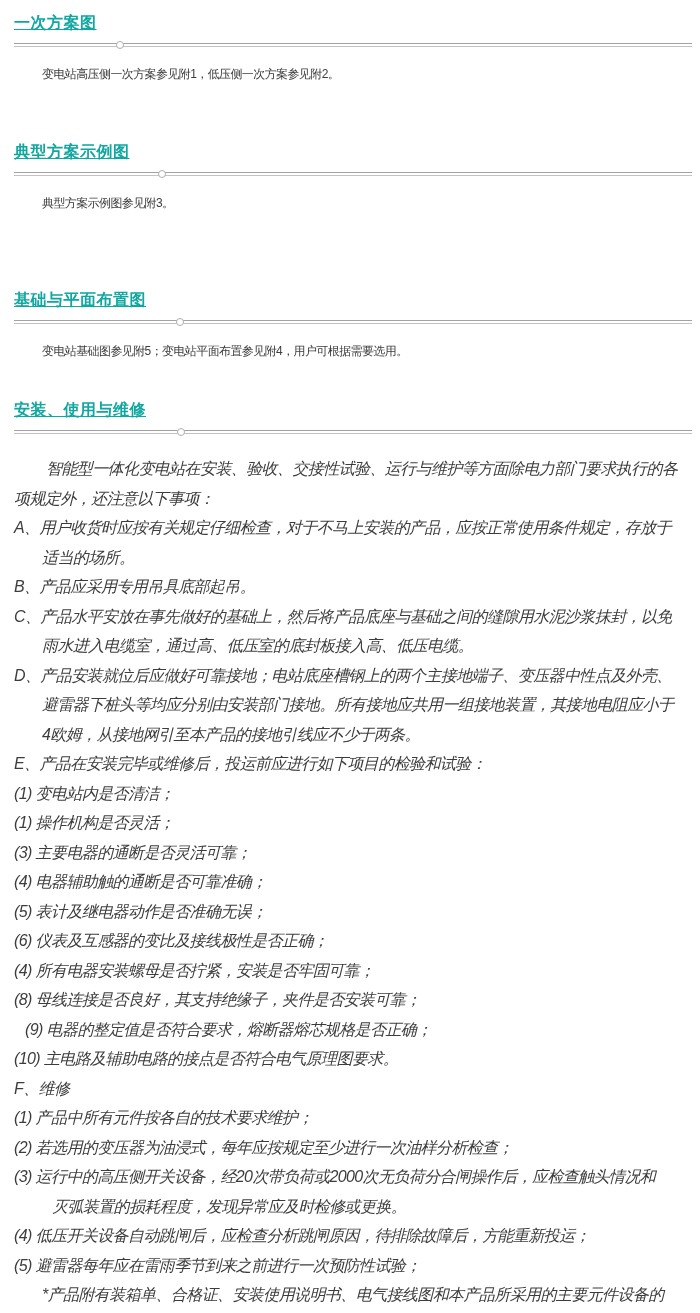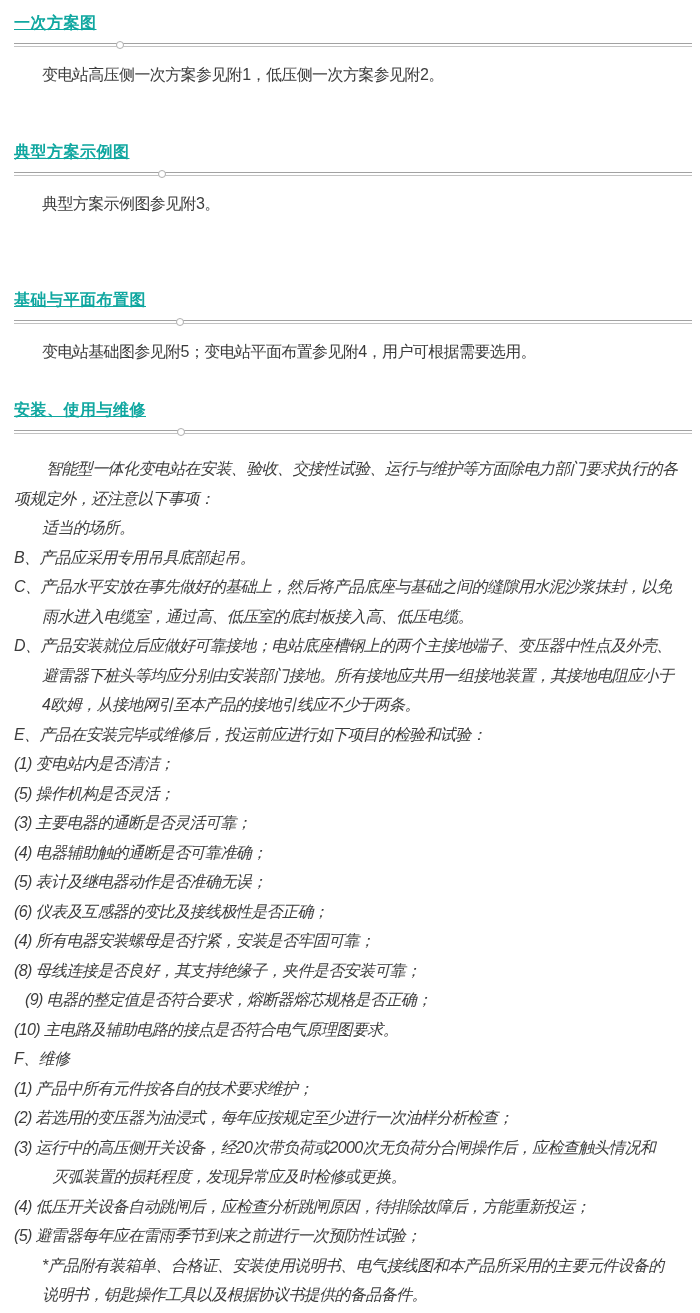--- a/index.html
+++ b/index.html
@@ -43,21 +43,21 @@
     position:absolute;
     top:0.5px;
     width:8px;height:8px;
     border:1.5px solid #b0b0b0;
     border-radius:50%;
     background:#ffffff;
   }
   .para{
     margin:13px 0 0 0;
     padding-left:28px;
-    font-size:16px;
+    font-size:12px;
     line-height:19px;
     letter-spacing:-0.6px;
     white-space:nowrap;
   }
   .m1{margin-bottom:57px;}
   .m2{margin-bottom:76px;}
   .m3{margin-bottom:38px;}
   .bodylines{
     margin-top:15px;
   }
@@ -108,30 +108,31 @@
 
   <section class="sec">
     <h2>安装、使用与维修</h2>
     <div class="rule">
       <div class="dbl"></div>
       <div class="circle" style="left:163px"></div>
     </div>
     <div class="bodylines" id="body-lines">
         <div class="bline ind-32">智能型一体化变电站在安装、验收、交接性试验、运行与维护等方面除电力部门要求执行的各</div>
         <div class="bline ind-0">项规定外，还注意以下事项：</div>
+        <div class="bline ind-0">A、用户收货时应按有关规定仔细检查，对于不马上安装的产品，应按正常使用条件规定，存放于</div>
         <div class="bline ind-28">适当的场所。</div>
         <div class="bline ind-0">B、产品应采用专用吊具底部起吊。</div>
         <div class="bline ind-0">C、产品水平安放在事先做好的基础上，然后将产品底座与基础之间的缝隙用水泥沙浆抹封，以免</div>
         <div class="bline ind-28">雨水进入电缆室，通过高、低压室的底封板接入高、低压电缆。</div>
         <div class="bline ind-0">D、产品安装就位后应做好可靠接地；电站底座槽钢上的两个主接地端子、变压器中性点及外壳、</div>
         <div class="bline ind-28">避雷器下桩头等均应分别由安装部门接地。所有接地应共用一组接地装置，其接地电阻应小于</div>
         <div class="bline ind-28">4欧姆，从接地网引至本产品的接地引线应不少于两条。</div>
         <div class="bline ind-0">E、产品在安装完毕或维修后，投运前应进行如下项目的检验和试验：</div>
         <div class="bline ind-0">(1) 变电站内是否清洁；</div>
-        <div class="bline ind-0">(5) 操作机构是否灵活；</div>
+        <div class="bline ind-0">(1) 操作机构是否灵活；</div>
         <div class="bline ind-0">(3) 主要电器的通断是否灵活可靠；</div>
         <div class="bline ind-0">(4) 电器辅助触的通断是否可靠准确；</div>
         <div class="bline ind-0">(5) 表计及继电器动作是否准确无误；</div>
         <div class="bline ind-0">(6) 仪表及互感器的变比及接线极性是否正确；</div>
         <div class="bline ind-0">(4) 所有电器安装螺母是否拧紧，安装是否牢固可靠；</div>
         <div class="bline ind-0">(8) 母线连接是否良好，其支持绝缘子，夹件是否安装可靠；</div>
         <div class="bline ind-3">(9) 电器的整定值是否符合要求，熔断器熔芯规格是否正确；</div>
         <div class="bline ind-0">(10) 主电路及辅助电路的接点是否符合电气原理图要求。</div>
         <div class="bline ind-0">F、维修</div>
         <div class="bline ind-0">(1) 产品中所有元件按各自的技术要求维护；</div>

